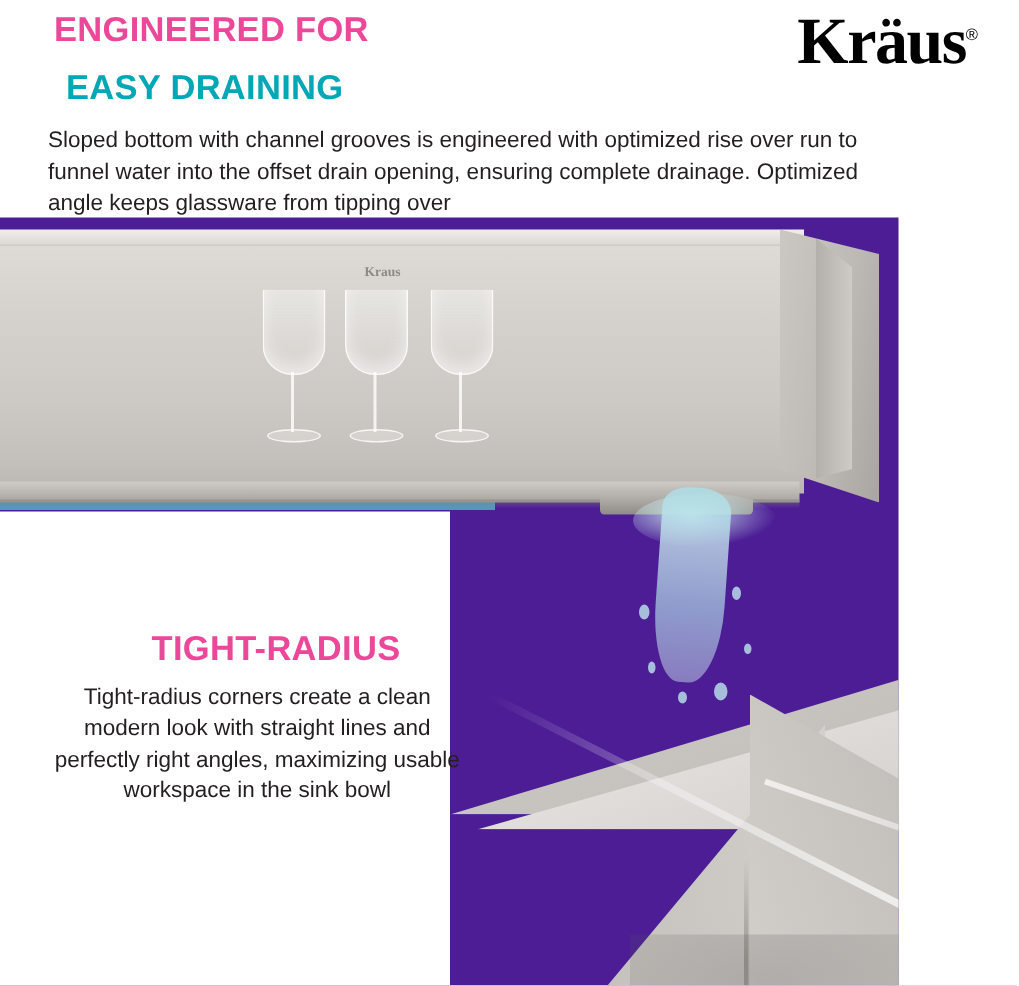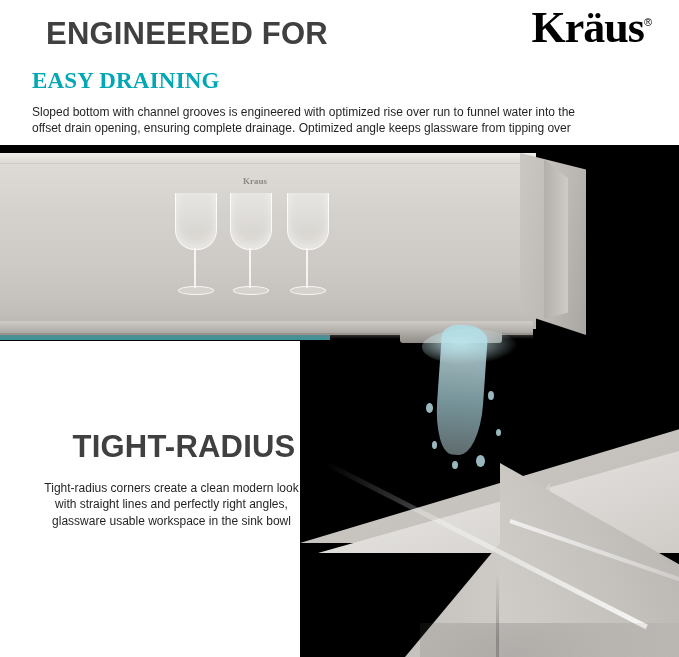--- a/index.html
+++ b/index.html
@@ -33,58 +33,57 @@
   .brand .reg {
     font-size: 11px;
     vertical-align: super;
     font-weight: normal;
     font-family: "Liberation Sans", sans-serif;
   }
 
   
   .block { position: absolute; }
   .head-1 {
-    font-size: 31px;
+    font-size: 23px;
     font-weight: bold;
-    color: #404040;
+    color: #ec4899;
     letter-spacing: 0.2px;
     line-height: 1.18;
-    margin: 14px;
+    margin: 4px;
   }
   .head-2 {
     font-size: 23px;
     font-weight: bold;
     color: #00a7b5;
     letter-spacing: 0.2px;
     line-height: 1.18;
-    margin: 0;
-    font-family: Liberation Serif, serif;
+    margin: 12px;
   }
   .body-copy {
-    font-size: 12px;
+    font-size: 15px;
     color: #231f20;
     line-height: 1.38;
     margin: 0;
   }
 
   #block-top { left: 32px; top: 2px; width: 560px; }
   #block-top .body-copy { margin-top: 10px; width: 556px; }
 
   #block-bottom { left: 34px; top: 415px; width: 300px; text-align: center; }
   #block-bottom .body-copy { margin-top: 9px; width: 275px; }
 
   
   #photo {
     position: absolute;
     left: 0;
     top: 145px;
-    width: 679px;
+    width: 599px;
     height: 512px;
     overflow: hidden;
-    background: #000000;
+    background: #4c1d95;
   }
 
   
   .water-wash {
     position: absolute;
     left: 0;
     top: 20px;
     width: 330px;
     height: 175px;
     background: linear-gradient(180deg,
@@ -419,16 +418,16 @@
       <div class="sb-hl"></div>
       <div class="sb-hl2"></div>
       <div class="sb-shadow"></div>
     </div>
 
     <div class="photo-fade-left"></div>
   </div>
 
   <div class="block" id="block-bottom">
     <p class="head-1">TIGHT-RADIUS</p>
-    <p class="body-copy">Tight-radius corners create a clean modern look with straight lines and perfectly right angles, glassware usable workspace in the sink bowl</p>
+    <p class="body-copy">Tight-radius corners create a clean modern look with straight lines and perfectly right angles, maximizing usable workspace in the sink bowl</p>
   </div>
 
 </div>
 
 </body></html>

